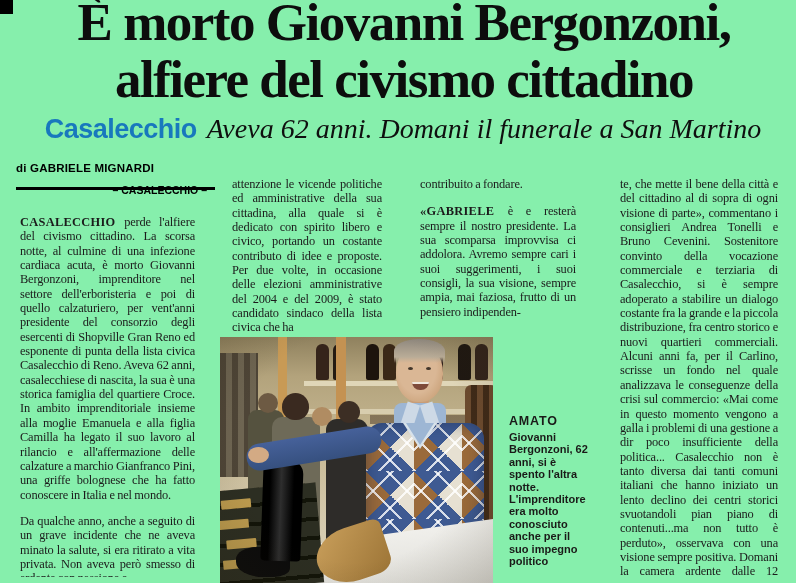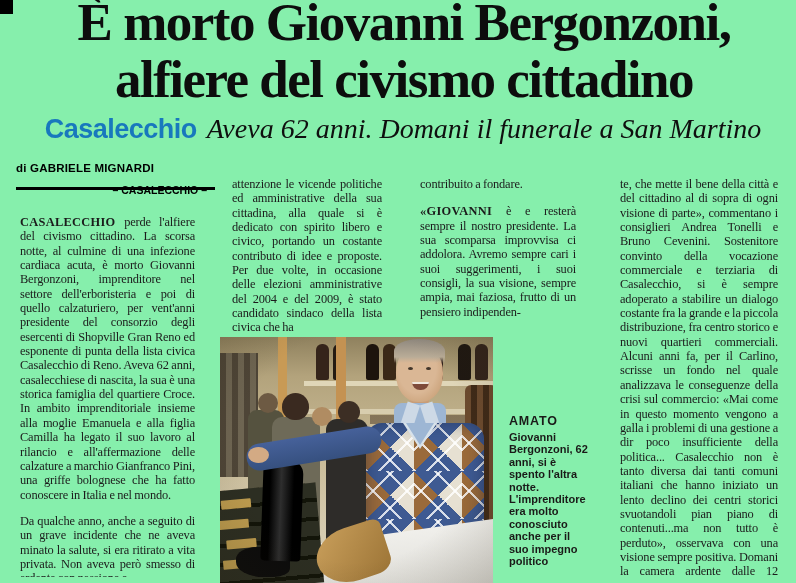--- a/index.html
+++ b/index.html
@@ -146,21 +146,21 @@
 
   <div class="col col-0">
       <p><b>CASALECCHIO </b>perde l'alfiere del civismo cittadino. La scorsa notte, al culmine di una infezione cardiaca acuta, è morto Giovanni Bergonzoni, imprenditore nel settore dell'erboristeria e poi di quello calzaturiero, per vent'anni presidente del consorzio degli esercenti di Shopville Gran Reno ed esponente di punta della lista civica Casalecchio di Reno. Aveva 62 anni, casalecchiese di nascita, la sua è una storica famiglia del quartiere Croce. In ambito imprenditoriale insieme alla moglie Emanuela e alla figlia Camilla ha legato il suo lavoro al rilancio e all'affermazione delle calzature a marchio Gianfranco Pini, una griffe bolognese che ha fatto conoscere in Italia e nel mondo.</p>
       <p>Da qualche anno, anche a seguito di un grave incidente che ne aveva minato la salute, si era ritirato a vita privata. Non aveva però smesso di ardente con passione e</p>
     </div>
   <div class="col col-1">
       <p>attenzione le vicende politiche ed amministrative della sua cittadina, alla quale si è dedicato con spirito libero e civico, portando un costante contributo di idee e proposte. Per due volte, in occasione delle elezioni amministrative del 2004 e del 2009, è stato candidato sindaco della lista civica che ha</p>
     </div>
   <div class="col col-2">
       <p>contribuito a fondare.</p>
-      <p class="gap"><b>«GIOVANNI </b>è e resterà sempre il nostro presidente. La sua scomparsa improvvisa ci addolora. Avremo sempre cari i suoi suggerimenti, i suoi consigli, la sua visione, sempre ampia, mai faziosa, frutto di un pensiero indipenden-</p>
+      <p class="gap"><b>«GABRIELE </b>è e resterà sempre il nostro presidente. La sua scomparsa improvvisa ci addolora. Avremo sempre cari i suoi suggerimenti, i suoi consigli, la sua visione, sempre ampia, mai faziosa, frutto di un pensiero indipenden-</p>
     </div>
   <div class="col col-3">
       <p>te, che mette il bene della città e del cittadino al di sopra di ogni visione di parte», commentano i consiglieri Andrea Tonelli e Bruno Cevenini. Sostenitore convinto della vocazione commerciale e terziaria di Casalecchio, si è sempre adoperato a stabilire un dialogo costante fra la grande e la piccola distribuzione, fra centro storico e nuovi quartieri commerciali. Alcuni anni fa, per il Carlino, scrisse un fondo nel quale analizzava le conseguenze della crisi sul commercio: «Mai come in questo momento vengono a galla i problemi di una gestione a dir poco insufficiente della politica... Casalecchio non è tanto diversa dai tanti comuni italiani che hanno iniziato un lento declino dei centri storici svuotandoli pian piano di contenuti...ma non tutto è perduto», osservava con una visione sempre positiva. Domani la camera ardente dalle 12 all'ospedale Maggiore e il funerale alle 14 nella chiesa di San Martino di Casalecchio.</p>
     </div>
 
   <div class="photo">
     <div style="position:static;">
       <div class="bt"></div>
       <div class="bt"></div>
       <div class="bt"></div>

